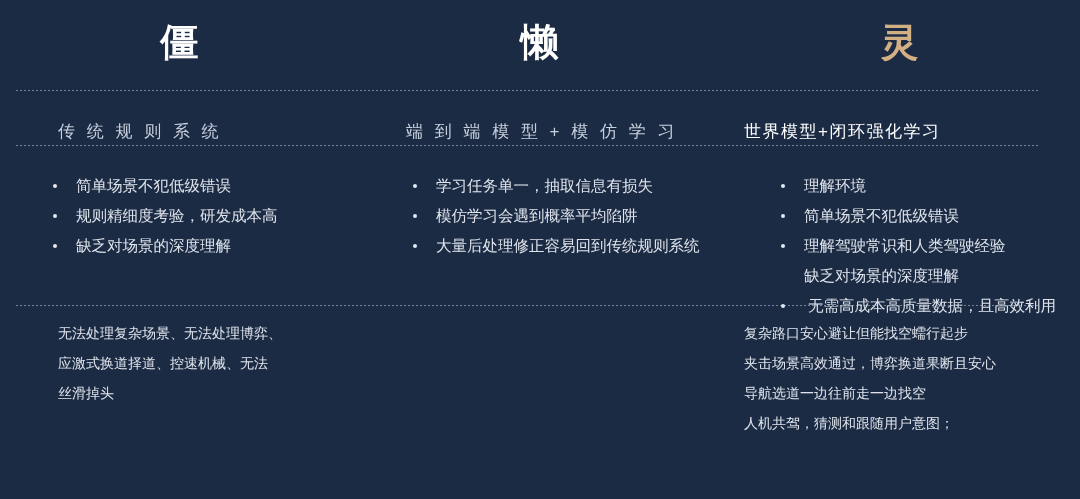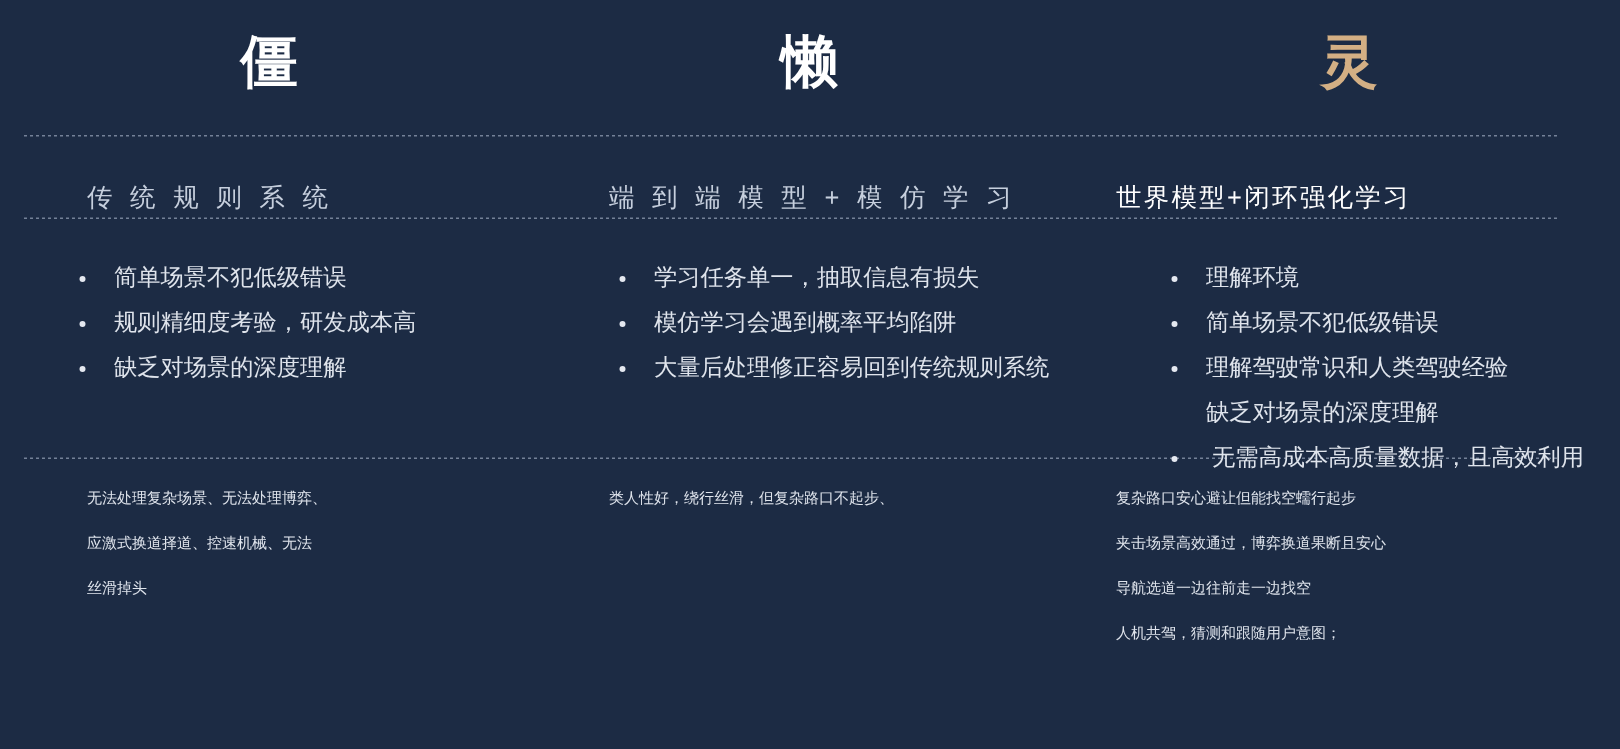--- a/index.html
+++ b/index.html
@@ -107,28 +107,28 @@
     border-radius: 50%;
     background: #e4e8f0;
   }
   .bullets li.nodot { padding-left: 26px; }
   .col:nth-child(3) .bullets { padding-left: 42px; }
   .col:nth-child(3) .bullets li.indent { padding-left: 30px; }
 
   
   .row-summary { top: 318px; height: 175px; }
   .summary {
-    font-size: 10px;
+    font-size: 14px;
     line-height: 30px;
     color: #dfe4ec;
     padding-left: 58px;
     padding-right: 8px;
   }
   .col:nth-child(2) .summary { padding-left: 46px; }
-  .col:nth-child(3) .summary { padding-left: 24px; font-family: Liberation Serif, serif; }
+  .col:nth-child(3) .summary { padding-left: 24px; }
   .summary p {
     margin: 0;
     white-space: nowrap;
   }
 </style>
 </head>
 <body>
 
 <div class="slide">
 
@@ -189,21 +189,20 @@
   <div class="row row-summary">
     <div class="col">
       <div class="summary">
         <p>无法处理复杂场景、无法处理博弈、</p>
         <p>应激式换道择道、控速机械、无法</p>
         <p>丝滑掉头</p>
       </div>
     </div>
     <div class="col">
       <div class="summary">
-        <p>类人性好，绕行丝滑，但复杂路口不起步、</p>
       </div>
     </div>
     <div class="col">
       <div class="summary">
         <p>复杂路口安心避让但能找空蠕行起步</p>
         <p>夹击场景高效通过，博弈换道果断且安心</p>
         <p>导航选道一边往前走一边找空</p>
         <p>人机共驾，猜测和跟随用户意图；</p>
       </div>
     </div>

